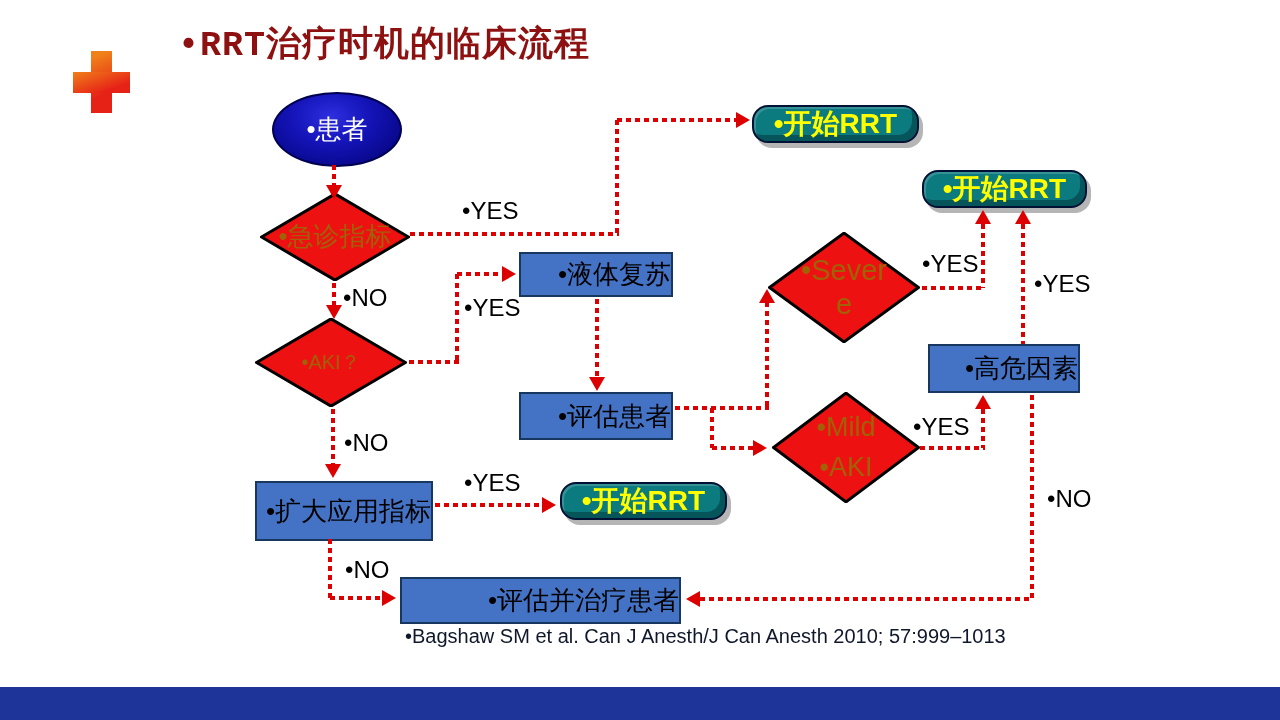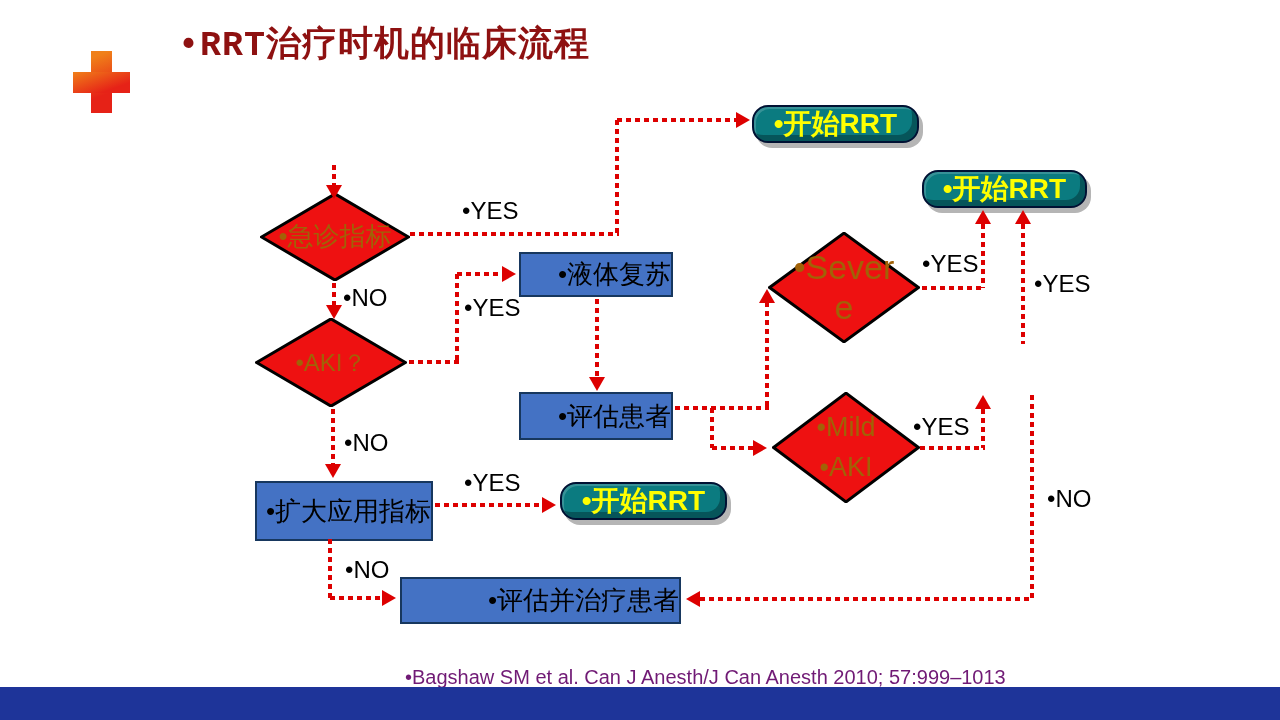--- a/index.html
+++ b/index.html
@@ -46,70 +46,76 @@
   .vline{width:4px;background:repeating-linear-gradient(180deg,var(--arrow-red,#DD0000) 0 5px,transparent 5px 9px);}
   
   .ar{width:0;height:0;}
   .ar-r{border-left:14px solid var(--arrow-red,#DD0000);border-top:8px solid transparent;border-bottom:8px solid transparent;}
   .ar-l{border-right:14px solid var(--arrow-red,#DD0000);border-top:8px solid transparent;border-bottom:8px solid transparent;}
   .ar-u{border-bottom:14px solid var(--arrow-red,#DD0000);border-left:8px solid transparent;border-right:8px solid transparent;}
   .ar-d{border-top:14px solid var(--arrow-red,#DD0000);border-left:8px solid transparent;border-right:8px solid transparent;}
   
   .lbl{font-size:24px;color:#000;white-space:nowrap;}
   
-  .citation{left:405px;top:666px;font-size:20px;color:#701a75;white-space:nowrap;}
+  .citation{left:405px;top:625px;font-size:20px;color:#0f172a;white-space:nowrap;}
   
   .footer{left:0;top:687px;width:1280px;height:33px;background:var(--footer-blue,#1E3499);}
 </style>
 </head>
 <body>
 
 <div id="slide">
 
   <div class="abs cross-v"></div>
   <div class="abs cross-h"></div>
   <div class="abs title">•RRT治疗时机的临床流程</div>
 
+  <div class="abs ellipse">
+    <span>•患者</span>
+  </div>
 
   <div class="abs diamond" style="left:260px;top:193px;width:150px;height:88px;">
     <svg viewBox="0 0 100 100" preserveAspectRatio="none">
         <polygon points="50,1 99,50 50,99 1,50" fill="#EE1111" stroke="#000000" stroke-width="3" vector-effect="non-scaling-stroke"></polygon>
       </svg>
     <div class="dtext">•急诊指标</div>
   </div>
 
   <div class="abs diamond" style="left:255px;top:318px;width:152px;height:89px;">
     <svg viewBox="0 0 100 100" preserveAspectRatio="none">
         <polygon points="50,1 99,50 50,99 1,50" fill="#EE1111" stroke="#000000" stroke-width="3" vector-effect="non-scaling-stroke"></polygon>
       </svg>
-    <div class="dtext" style="font-size:24px;">•AKI？</div>
+    <div class="dtext" style="font-size:20px;">•AKI？</div>
   </div>
 
   <div class="abs rect" style="left:519px;top:252px;width:154px;height:45px;">
     <span>•液体复苏</span>
   </div>
 
   <div class="abs rect" style="left:519px;top:392px;width:154px;height:48px;">
     <span>•评估患者</span>
   </div>
 
   <div class="abs rect" style="left:255px;top:481px;width:178px;height:60px;">
     <span>•扩大应用指标</span>
   </div>
 
   <div class="abs rect" style="left:400px;top:577px;width:281px;height:47px;padding-left:24px;">
     <span>•评估并治疗患者</span>
   </div>
 
+  <div class="abs rect" style="left:928px;top:344px;width:152px;height:49px;">
+    <span>•高危因素</span>
+  </div>
 
   <div class="abs diamond" style="left:768px;top:232px;width:152px;height:111px;">
     <svg viewBox="0 0 100 100" preserveAspectRatio="none">
         <polygon points="50,1 99,50 50,99 1,50" fill="#EE1111" stroke="#000000" stroke-width="3" vector-effect="non-scaling-stroke"></polygon>
       </svg>
-    <div class="dtext" style="font-size:34px;">
+    <div class="dtext" style="font-size:29px;">
       <div>•Sever</div>
       <div>e</div>
     </div>
   </div>
 
   <div class="abs diamond" style="left:772px;top:392px;width:148px;height:111px;">
     <svg viewBox="0 0 100 100" preserveAspectRatio="none">
         <polygon points="50,1 99,50 50,99 1,50" fill="#EE1111" stroke="#000000" stroke-width="3" vector-effect="non-scaling-stroke"></polygon>
       </svg>
     <div class="dtext" style="font-size:27px;line-height:1.45;">

